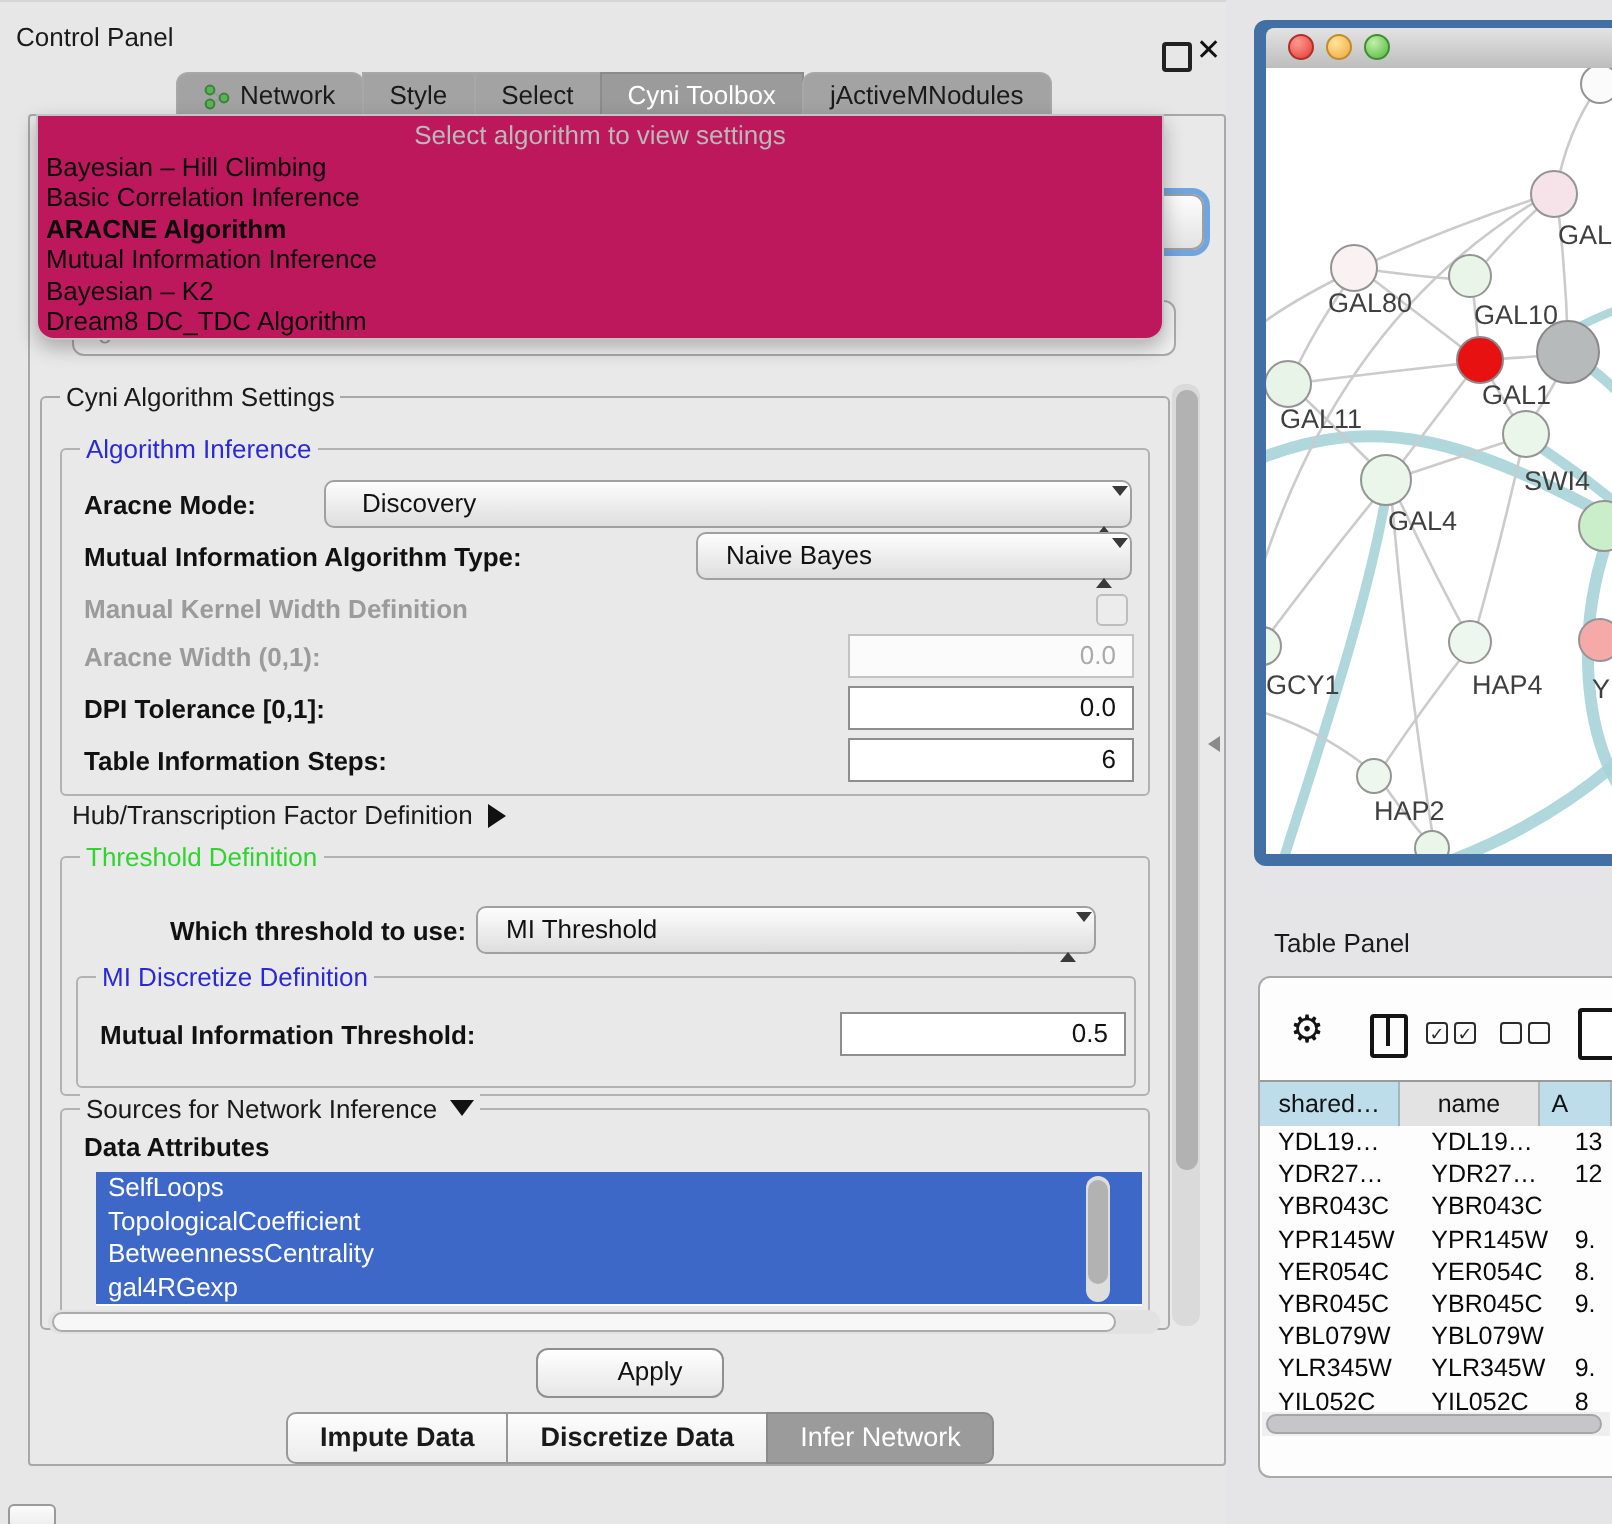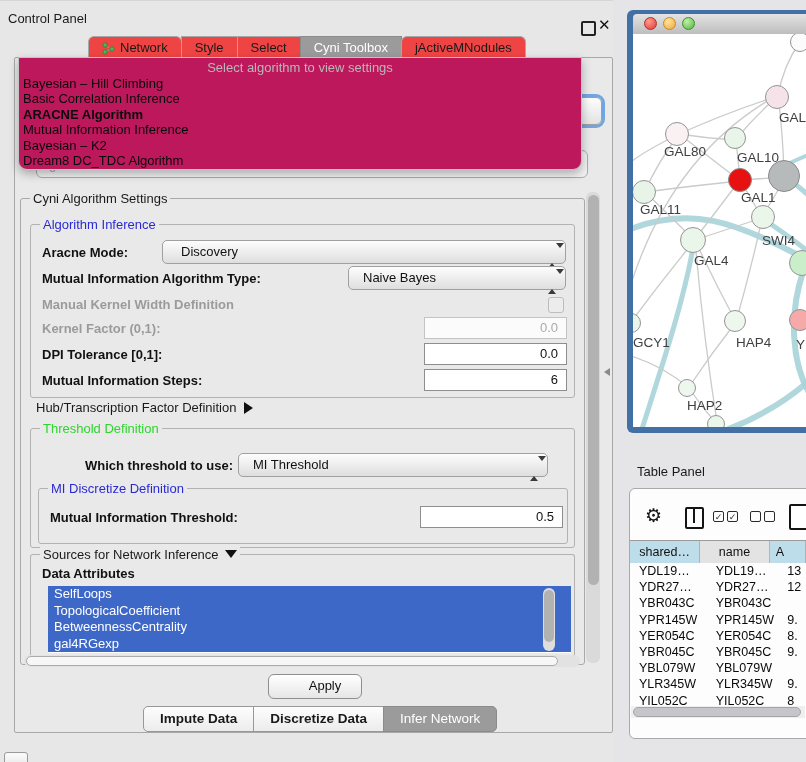--- a/index.html
+++ b/index.html
@@ -8,21 +8,21 @@
   .abs{position:absolute;}
 
   
   .cp-bg{left:0;top:0;width:613px;height:762px;background:#e7e7e7;border-top:1px solid #d6d6d6;}
   .cp-title{left:8px;top:11px;font-size:13px;color:#1a1a1a;}
   .float-btn{left:581px;top:21px;width:11px;height:11px;border:2px solid #222;border-radius:2px;background:transparent;}
   .close-btn{left:598px;top:16px;font-size:15px;font-weight:bold;color:#111;}
 
   
   .tabbar{left:88px;top:36px;height:22px;display:flex;}
-  .tab{height:22px;line-height:22px;padding:0 13px;background:#ef4444;border:1px solid #a8a8a8;
+  .tab{height:22px;line-height:22px;padding:0 13px;background:#a3a3a3;border:1px solid #a8a8a8;
        border-bottom:none;margin-right:-1px;font-size:13px;color:#1a1a1a;display:flex;align-items:center;gap:5px;}
   .tab:first-child{border-radius:6px 6px 0 0;}
   .tab:last-child{border-radius:6px 6px 0 0;}
   .tab.sel{background:#9b9b9b;color:#fff;border-color:#8b8b8b;}
 
   
   .main-panel{left:14px;top:57px;width:597px;height:674px;border:1px solid #a8a8a8;background:#e9e9e9;border-radius:2px;}
 
   
   .combo-focus{left:36px;top:97px;width:564px;height:26px;background:linear-gradient(180deg,#fdfdfd,#e3e3e3);
@@ -179,25 +179,25 @@
     <span>Discovery</span>
     <span class="stepper"><span class="tri-up"></span><span class="tri-dn"></span></span>
   </div>
   <span class="lbl" style="left:42px;top:271px;">Mutual Information Algorithm Type:</span>
   <div class="combo" style="left:348px;top:266px;width:218px;">
     <span>Naive Bayes</span>
     <span class="stepper"><span class="tri-up"></span><span class="tri-dn"></span></span>
   </div>
   <span class="lbl lbl-dis" style="left:42px;top:297px;">Manual Kernel Width Definition</span>
   <div class="checkbox" style="left:548px;top:297px;"></div>
-  <span class="lbl lbl-dis" style="left:42px;top:321px;">Kernel Factor (0,1):</span>
+  <span class="lbl lbl-dis" style="left:42px;top:321px;">Aracne Width (0,1):</span>
   <div class="field field-dis" style="left:424px;top:317px;width:143px;">0.0</div>
   <span class="lbl" style="left:42px;top:347px;">DPI Tolerance [0,1]:</span>
   <div class="field" style="left:424px;top:343px;width:143px;">0.0</div>
-  <span class="lbl" style="left:42px;top:373px;">Mutual Information Steps:</span>
+  <span class="lbl" style="left:42px;top:373px;">Table Information Steps:</span>
   <div class="field" style="left:424px;top:369px;width:143px;">6</div>
 
   <div class="abs hub-row">
     <span>Hub/Transcription Factor Definition</span><span class="tri-right"></span>
   </div>
 
   <div class="abs group thr-box">
     <span class="legend leg-green">Threshold Definition</span>
   </div>
   <span class="lbl" style="left:85px;top:458px;">Which threshold to use:</span>

